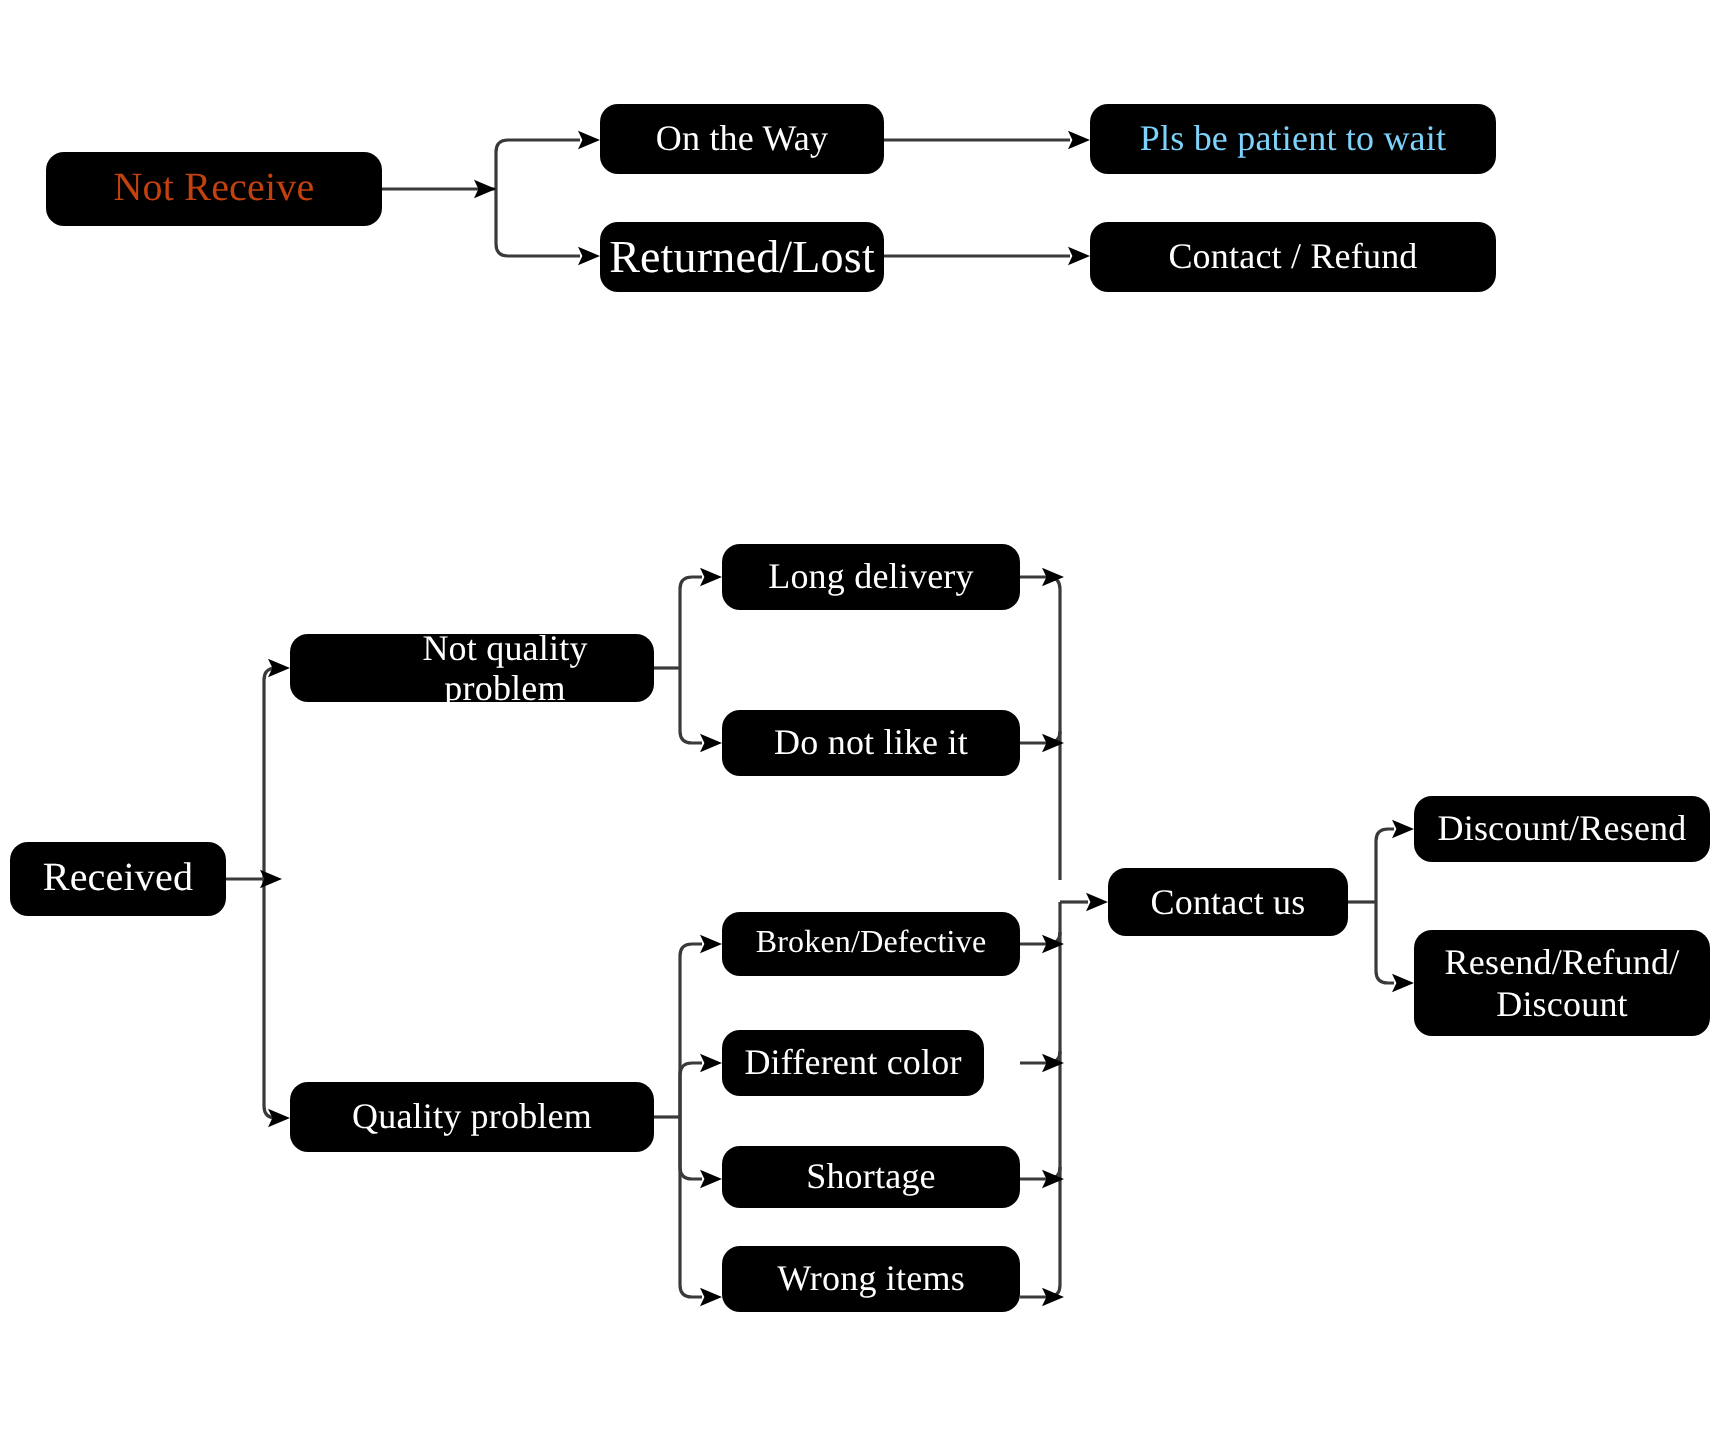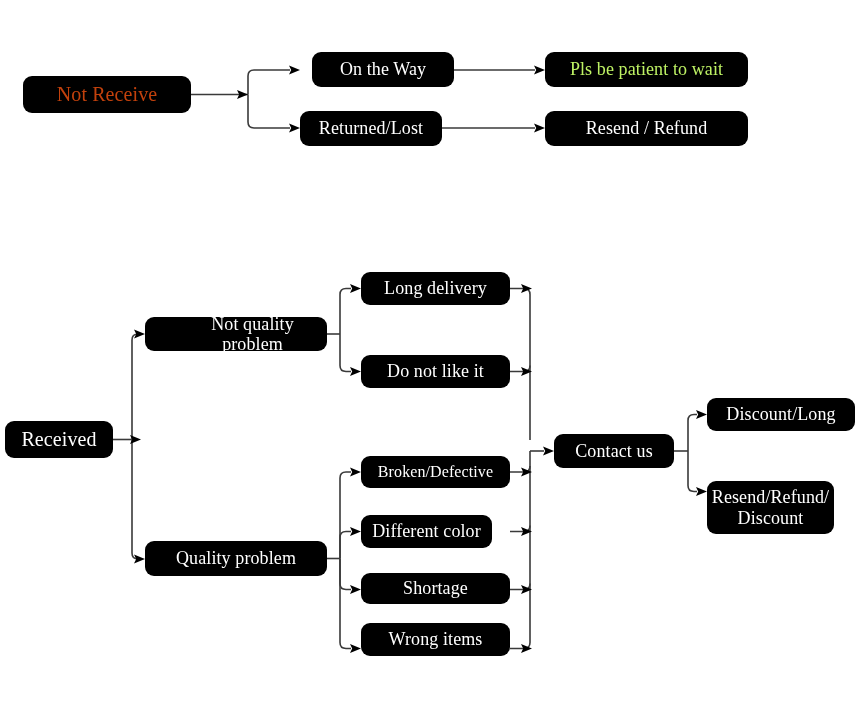--- a/index.html
+++ b/index.html
@@ -114,32 +114,32 @@
         <polygon points="532,589.5 521,584.9 523.2,589.5 521,594.1" class="connector-arrow"></polygon>
         <polygon points="532,648.5 521,643.9 523.2,648.5 521,653.1" class="connector-arrow"></polygon>
         <polygon points="554,451 543,446.4 545.2,451 543,455.6" class="connector-arrow"></polygon>
         <polygon points="707,414.5 696,409.9 698.2,414.5 696,419.1" class="connector-arrow"></polygon>
         <polygon points="707,491.5 696,486.9 698.2,491.5 696,496.1" class="connector-arrow"></polygon>
       </g>
   </svg>
 
   <div id="node-layer">
       <div class="node-box" style="left: 23px; top: 76px; width: 168px; height: 37px; background: rgb(0, 0, 0); color: #c2410c; font-size: 20px;"><span class="node-label">Not Receive</span></div>
-      <div class="node-box" style="left: 300px; top: 52px; width: 142px; height: 35px; background: rgb(0, 0, 0); color: rgb(255, 255, 255); font-size: 18px; margin-left: 12px;"><span class="node-label">On the Way</span></div>
-      <div class="node-box" style="left: 300px; top: 111px; width: 142px; height: 35px; background: rgb(0, 0, 0); color: rgb(255, 255, 255); font-size: 18px;"><span class="node-label">Returned/Lost</span></div>
-      <div class="node-box" style="left: 545px; top: 52px; width: 203px; height: 35px; background: rgb(0, 0, 0); color: #bef264; font-size: 18px;"><span class="node-label">Pls be patient to wait</span></div>
-      <div class="node-box" style="left: 545px; top: 111px; width: 203px; height: 35px; background: rgb(0, 0, 0); color: rgb(255, 255, 255); font-size: 18px;"><span class="node-label">Resend / Refund</span></div>
+      <div class="node-box" style="left: 300px; top: 52px; width: 142px; height: 35px; background: rgb(0, 0, 0); color: rgb(255, 255, 255); font-size: 18px;"><span class="node-label">On the Way</span></div>
+      <div class="node-box" style="left: 300px; top: 111px; width: 142px; height: 35px; background: rgb(0, 0, 0); color: rgb(255, 255, 255); font-size: 23px;"><span class="node-label">Returned/Lost</span></div>
+      <div class="node-box" style="left: 545px; top: 52px; width: 203px; height: 35px; background: rgb(0, 0, 0); color: #7dd3fc; font-size: 18px;"><span class="node-label">Pls be patient to wait</span></div>
+      <div class="node-box" style="left: 545px; top: 111px; width: 203px; height: 35px; background: rgb(0, 0, 0); color: rgb(255, 255, 255); font-size: 18px;"><span class="node-label">Contact / Refund</span></div>
       <div class="node-box" style="left: 5px; top: 421px; width: 108px; height: 37px; background: rgb(0, 0, 0); color: rgb(255, 255, 255); font-size: 20px;"><span class="node-label">Received</span></div>
       <div class="node-box" style="left: 145px; top: 317px; width: 182px; height: 34px; background: rgb(0, 0, 0); color: rgb(255, 255, 255); font-size: 18px; padding-left: 33px;"><span class="node-label">Not quality problem</span></div>
       <div class="node-box" style="left: 145px; top: 541px; width: 182px; height: 35px; background: rgb(0, 0, 0); color: rgb(255, 255, 255); font-size: 18px;"><span class="node-label">Quality problem</span></div>
       <div class="node-box" style="left: 361px; top: 272px; width: 149px; height: 33px; background: rgb(0, 0, 0); color: rgb(255, 255, 255); font-size: 18px;"><span class="node-label">Long delivery</span></div>
       <div class="node-box" style="left: 361px; top: 355px; width: 149px; height: 33px; background: rgb(0, 0, 0); color: rgb(255, 255, 255); font-size: 18px;"><span class="node-label">Do not like it</span></div>
       <div class="node-box" style="left: 361px; top: 456px; width: 149px; height: 32px; background: rgb(0, 0, 0); color: rgb(255, 255, 255); font-size: 16px;"><span class="node-label">Broken/Defective</span></div>
       <div class="node-box" style="left: 361px; top: 515px; width: 131px; height: 33px; background: rgb(0, 0, 0); color: rgb(255, 255, 255); font-size: 18px;"><span class="node-label">Different color</span></div>
       <div class="node-box" style="left: 361px; top: 573px; width: 149px; height: 31px; background: rgb(0, 0, 0); color: rgb(255, 255, 255); font-size: 18px;"><span class="node-label">Shortage</span></div>
       <div class="node-box" style="left: 361px; top: 623px; width: 149px; height: 33px; background: rgb(0, 0, 0); color: rgb(255, 255, 255); font-size: 18px;"><span class="node-label">Wrong items</span></div>
       <div class="node-box" style="left: 554px; top: 434px; width: 120px; height: 34px; background: rgb(0, 0, 0); color: rgb(255, 255, 255); font-size: 18px;"><span class="node-label">Contact us</span></div>
-      <div class="node-box" style="left: 707px; top: 398px; width: 148px; height: 33px; background: rgb(0, 0, 0); color: rgb(255, 255, 255); font-size: 18px;"><span class="node-label">Discount/Long</span></div>
-      <div class="node-box" style="left: 707px; top: 465px; width: 127px; height: 53px; background: rgb(0, 0, 0); color: rgb(255, 255, 255); font-size: 18px; margin-top: 16px;"><span class="node-label">Resend/Refund/
+      <div class="node-box" style="left: 707px; top: 398px; width: 148px; height: 33px; background: rgb(0, 0, 0); color: rgb(255, 255, 255); font-size: 18px;"><span class="node-label">Discount/Resend</span></div>
+      <div class="node-box" style="left: 707px; top: 465px; width: 148px; height: 53px; background: rgb(0, 0, 0); color: rgb(255, 255, 255); font-size: 18px;"><span class="node-label">Resend/Refund/
 Discount</span></div>
     </div>
 
 </div>
 
 </body></html>

